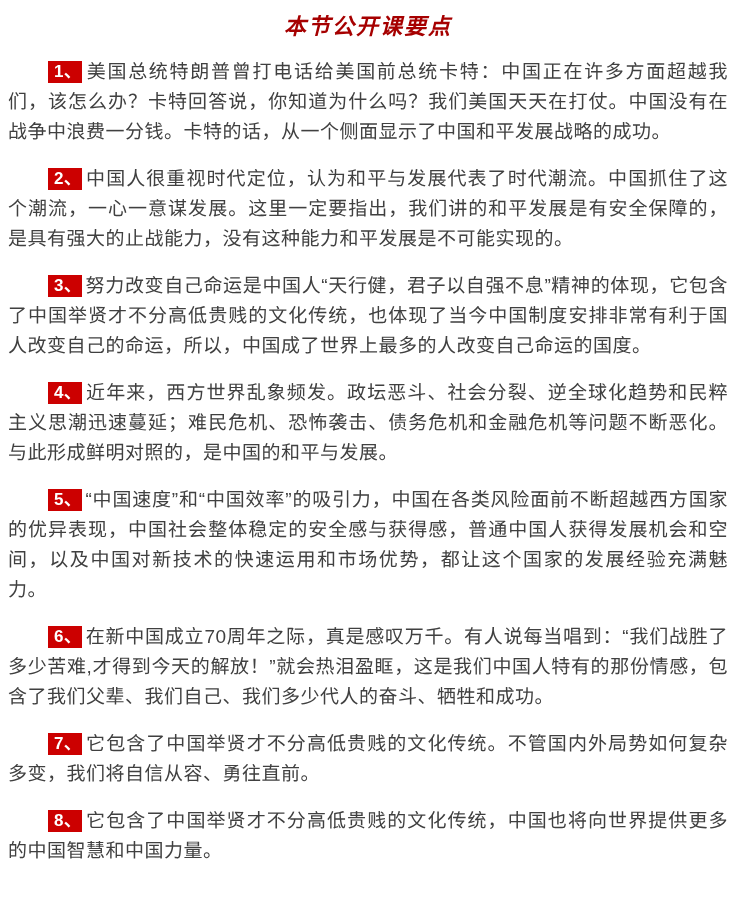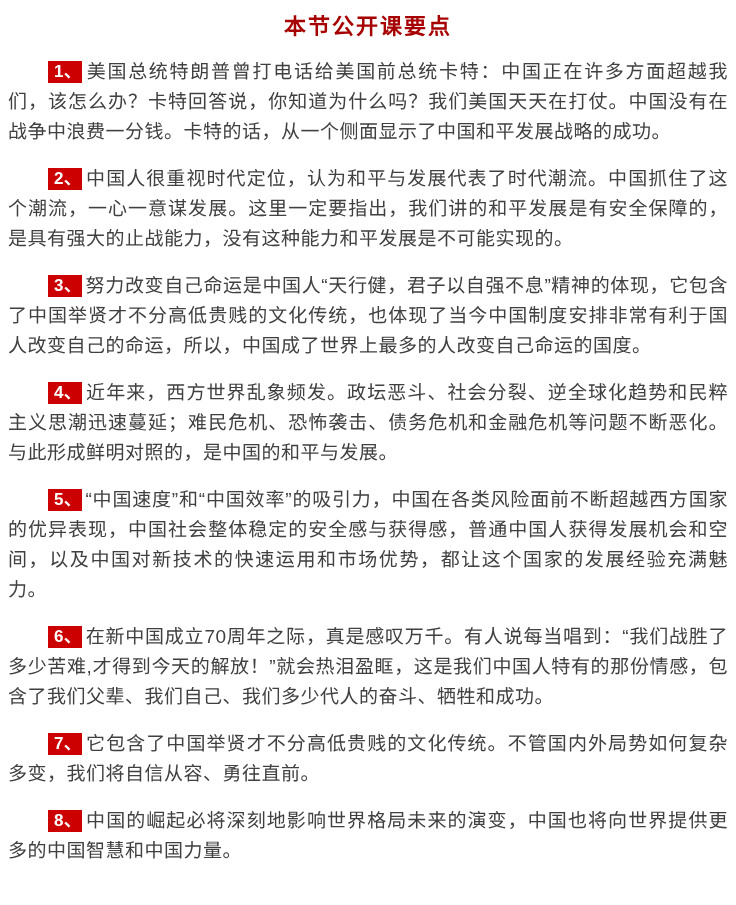--- a/index.html
+++ b/index.html
@@ -15,20 +15,21 @@
     background: #ffffff;
   }
   .doc-title {
     text-align: center;
     color: #a60000;
     font-size: 22px;
     font-weight: bold;
     letter-spacing: 2px;
     margin: 0 0 8px 0;
     line-height: 26px;
+    font-style: italic;
   }
   .points { display: block; }
   .point {
     font-size: 19px;
     line-height: 30px;
     color: #404040;
     text-align: justify;
     text-indent: 40px;
     margin-top: 17px;
     letter-spacing: 0.5px;
@@ -75,16 +76,16 @@
 
   <p class="point">
     <span class="badge">6、</span><span>在新中国成立70周年之际，真是感叹万千。有人说每当唱到：“我们战胜了多少苦难,才得到今天的解放！”就会热泪盈眶，这是我们中国人特有的那份情感，包含了我们父辈、我们自己、我们多少代人的奋斗、牺牲和成功。</span>
   </p>
 
   <p class="point">
     <span class="badge">7、</span><span>它包含了中国举贤才不分高低贵贱的文化传统。不管国内外局势如何复杂多变，我们将自信从容、勇往直前。</span>
   </p>
 
   <p class="point">
-    <span class="badge">8、</span><span>中国的崛起必将深刻地影响世界格局未来的演变，中国也将向世界提供更多的中国智慧和中国力量。</span>
+    <span class="badge">8、</span><span>它包含了中国举贤才不分高低贵贱的文化传统，中国也将向世界提供更多的中国智慧和中国力量。</span>
   </p>
 </div>
 </div>
 
 </body></html>

